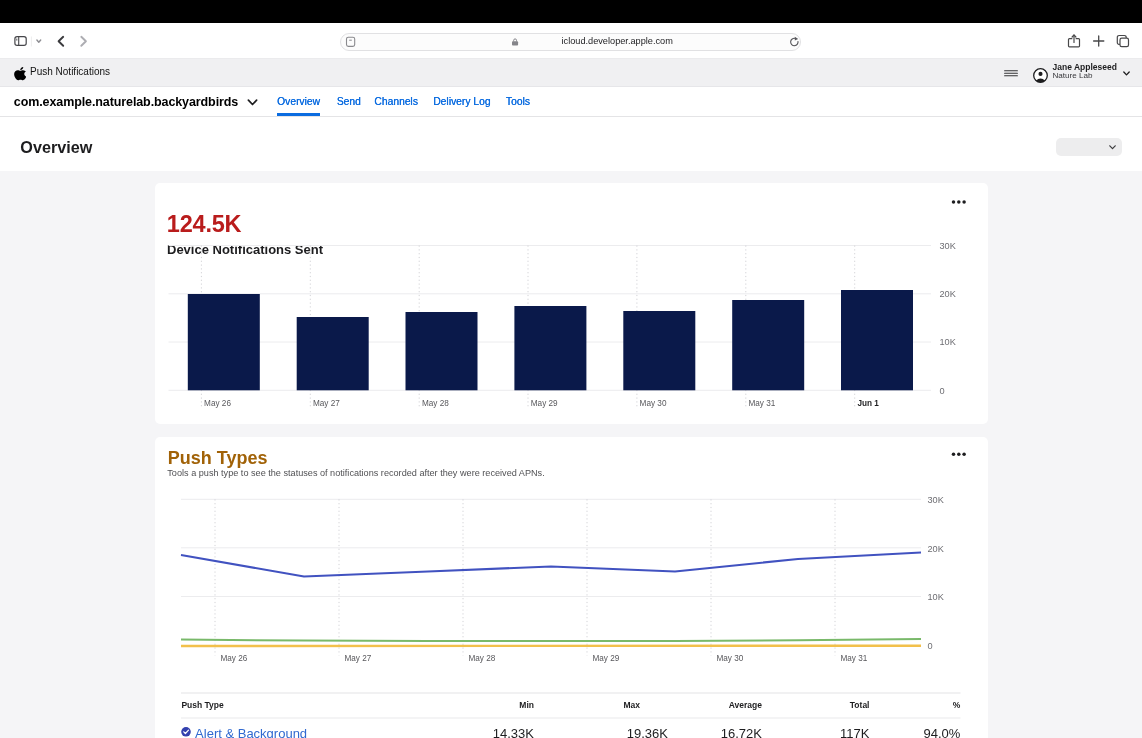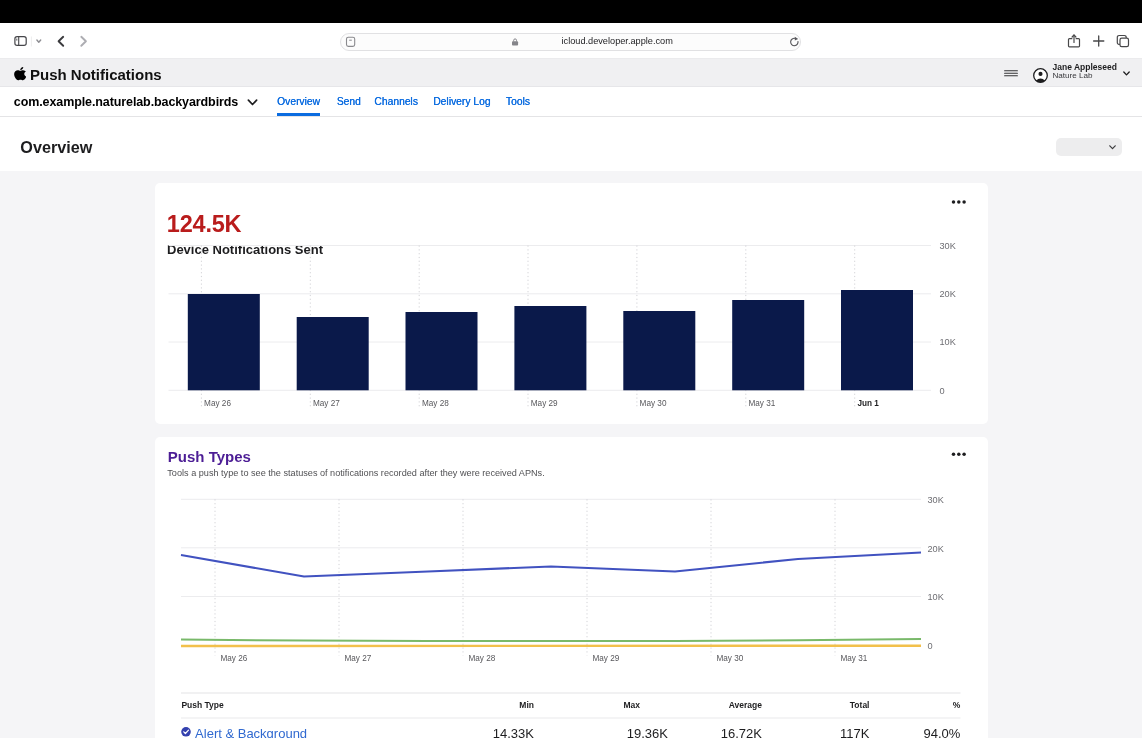--- a/index.html
+++ b/index.html
@@ -6,41 +6,41 @@
 html,body { width:1142px; height:738px; overflow:hidden; font-family:"Liberation Sans", sans-serif; background:#fff; }
 .abs { position:absolute; }
 .txt { position:absolute; line-height:1; white-space:nowrap; }
 
 #blackbar { position:absolute; left:0; top:0; width:1142px; height:23px; background:#000; }
 #toolbar { position:absolute; left:0; top:23px; width:1142px; height:36px; background:#fff; border-bottom:1px solid #ebebed; }
 #urlfield { position:absolute; left:340px; top:33px; width:461px; height:18px; background:#fcfcfc; border:1px solid #e1e1e3; border-radius:9px; }
 #urltext { left:521.5px; top:37.1px; font-size:9.2px; color:#222225;padding-left:40px; }
 
 #appband { position:absolute; left:0; top:59px; width:1142px; height:28px; background:#f0f0f2; border-bottom:1px solid #e6e6e9; }
-#appname { left:30px; top:67px; font-size:15px; font-weight:700; color:#111;text-align:right; }
+#appname { left:30px; top:67px; font-size:10px; font-weight:400; color:#111;text-align:right; }
 #username { left:1052.5px; top:63.2px; font-size:8.5px; font-weight:700; color:#1d1d1f; }
 #teamname { left:1052.5px; top:72.4px; font-size:8.1px; color:#38383c; }
 
 #navrow { position:absolute; left:0; top:87px; width:1142px; height:30px; background:#fff; border-bottom:1px solid #e4e4e6; }
 #bundle { left:13.8px; top:95.9px; font-size:12.5px; font-weight:700; letter-spacing:-0.1px; color:#000; }
 .tab { position:absolute; line-height:1; top:96.9px; font-size:10.3px; color:#0b6ce0; text-shadow:0.25px 0 0 #0b6ce0; }
 #tab-underline { position:absolute; left:277px; top:113.3px; width:43px; height:2.6px; background:#0b6ce0; }
 
 #pagehead { position:absolute; left:0; top:118px; width:1142px; height:53px; background:#fff; }
 #h1 { left:20.3px; top:138.7px; font-size:16.2px; font-weight:700; color:#1d1d1f; }
 #lastweek { position:absolute; left:1055.5px; top:138px; width:66.5px; height:18px; background:#ededee; border-radius:5px; }
 #lastweektxt { left:1063.3px; top:147px; font-size:8.6px; font-weight:700; color:#2c2c2e;margin-top:25px; }
 
 #content { position:absolute; left:0; top:171px; width:1142px; height:567px; background:#f5f5f7; }
 .card { position:absolute; background:#fff; border-radius:5px; }
 #card1 { left:155px; top:183px; width:833px; height:241px; }
 #card2 { left:155px; top:437px; width:833px; height:310px; }
 #c1title { left:167px; top:195.5px; font-size:13px; font-weight:700; color:#1d1d1f;margin-top:47px; }
 #c1big { left:166.8px; top:213px; font-size:23.5px; font-weight:700; color:#b91c1c; letter-spacing:-0.2px; }
-#c2title { left:167.8px; top:448.6px; font-size:15px; font-weight:700; color:#4c1d95;text-align:center; }
+#c2title { left:167.8px; top:448.6px; font-size:18px; font-weight:700; color:#a16207;text-align:center; }
 #c2sub { left:167.3px; top:469.2px; font-size:9.15px; color:#515154; }
 
 .th { position:absolute; line-height:1; white-space:nowrap; top:700.8px; font-size:8.5px; font-weight:700; color:#1d1d1f; }
 .td { position:absolute; line-height:1; white-space:nowrap; top:726.8px; font-size:13px; color:#1d1d1f; }
 </style>
 </head>
 <body>
 <div id="blackbar"></div>
 <div id="toolbar"></div>
 <svg class="abs" style="left:0;top:0;" width="1142" height="59" viewBox="0 0 1142 59">

